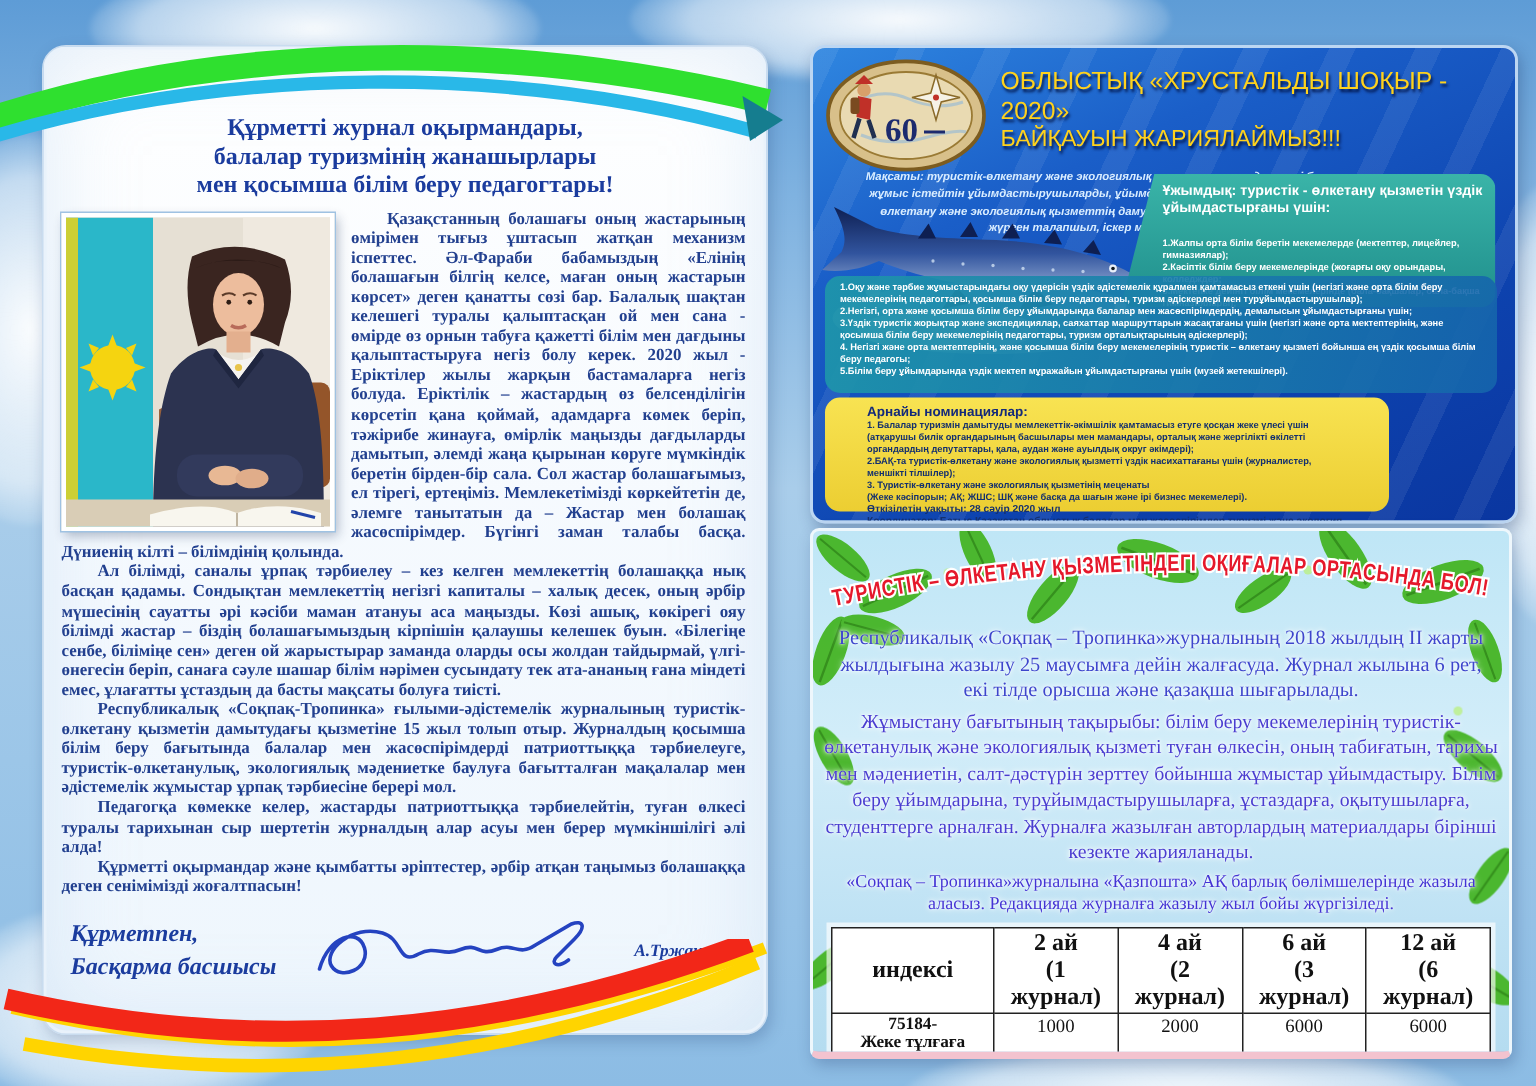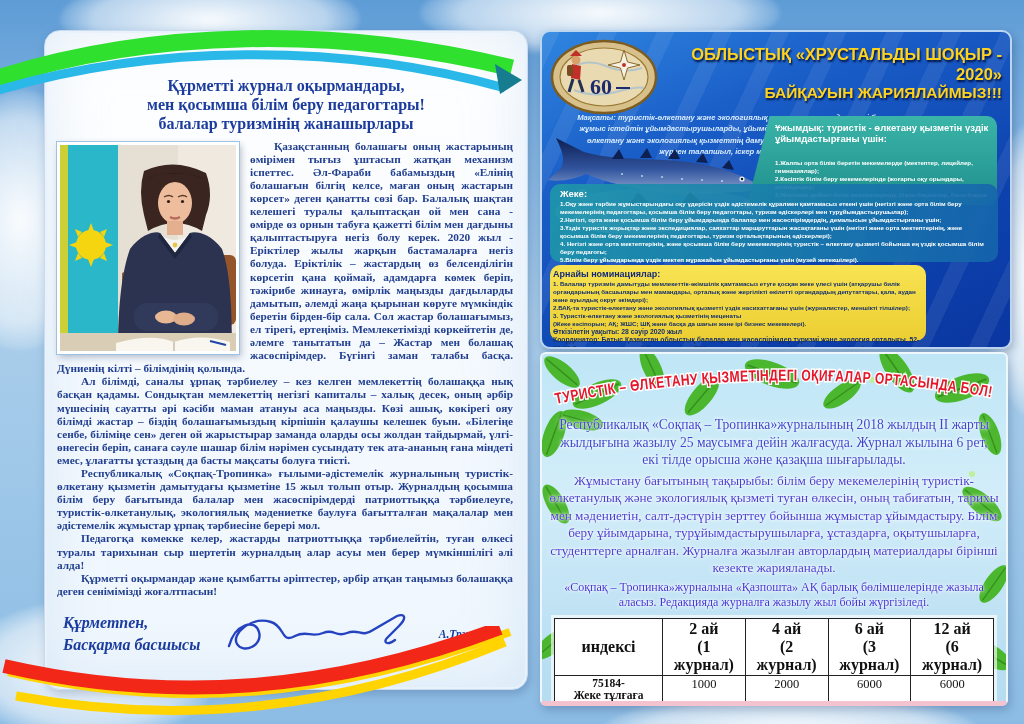--- a/index.html
+++ b/index.html
@@ -2,21 +2,21 @@
 <html><head>
 <meta charset="utf-8">
 <style>
   html,body{margin:0;padding:0;}
   body{width:1024px;height:724px;overflow:hidden;font-family:"Liberation Serif",serif;}
   #stage{position:relative;width:1024px;height:724px;overflow:hidden;
     background:linear-gradient(180deg,#5e9cd6 0%,#7fb2e0 18%,#a9cdea 45%,#9cc6e8 70%,#8cbce4 100%);}
   .cloud{position:absolute;background:radial-gradient(ellipse at center,rgba(255,255,255,.95) 0%,rgba(255,255,255,.55) 55%,rgba(255,255,255,0) 75%);border-radius:50%;filter:blur(2px);}
 
   
-  #left-page{position:absolute;left:44px;top:30px;width:482px;height:658px;border-radius:16px;
+  #left-page{position:absolute;left:28px;top:30px;width:482px;height:658px;border-radius:16px;
     background:linear-gradient(180deg,#ffffff 0%,#f4f9fe 55%,#eef6fd 100%);
     border:1px solid #c9dcef;
     box-shadow:inset 0 0 0 2px #e9f2fb, inset 0 0 60px rgba(165,200,235,.35), 2px 4px 10px rgba(30,60,110,.25);}
   #page-title{margin:46px 26px 6px;text-align:center;font-weight:bold;font-size:16px;line-height:1.18;color:#1b3c9e;}
   #page-title span{display:block;}
   .article{padding:0 14px 0 12px;color:#22408f;font-weight:bold;font-size:11.3px;line-height:1.16;text-align:justify;}
   .article p{margin:0;text-indent:24px;}
   #photo-frame{float:left;width:176px;height:206px;margin:2px 11px 4px 0;border:3px solid #fff;
     box-shadow:0 0 0 1px #9fc2e2, 2px 3px 7px rgba(20,40,80,.3);background:#e6e0d4;}
   #closing{display:flex;align-items:flex-start;margin:14px 26px 0 18px;color:#1b3c9e;}
@@ -24,43 +24,43 @@
   #closing .sig{flex:1;text-align:center;margin-top:-6px;}
   #closing .name{font-style:italic;font-weight:bold;font-size:11.5px;margin-top:16px;}
   .ribbons{position:absolute;pointer-events:none;}
 
   
   #contest-panel{position:absolute;left:540px;top:30px;width:468px;height:315px;border-radius:10px;
     background:linear-gradient(155deg,#2f86e0 0%,#1a5ec8 30%,#0d42ae 70%,#0a36a0 100%);
     border:2px solid #bcd6f2;box-shadow:2px 4px 10px rgba(20,40,90,.3);overflow:hidden;}
   #contest-panel .stripes{position:absolute;inset:0;
     background:repeating-linear-gradient(115deg,rgba(255,255,255,.07) 0 16px,rgba(255,255,255,0) 16px 52px);}
-  #contest-title{position:absolute;left:112px;top:12px;width:348px;text-align:right;
-    font-family:"Liberation Sans",sans-serif;font-weight:bold;color:#ffd21c;
-    text-shadow:1px 2px 2px #001244;line-height:1.22;}
+  #contest-title{position:absolute;left:112px;top:12px;width:348px;text-align:left;
+    font-family:"Liberation Sans",sans-serif;font-weight:normal;color:#ffd21c;
+    text-shadow:1px 2px 2px #001244;line-height:1.22;padding-left:13px;}
   #contest-title .t1{font-size:16.5px;display:block;}
   #contest-title .t2{font-size:15.5px;display:block;}
   #contest-goal{position:absolute;left:34px;top:80px;width:412px;text-align:center;
     font-family:"Liberation Sans",sans-serif;font-style:italic;font-weight:bold;
     font-size:7.6px;line-height:1.5;color:#d9edff;}
   #collective-box{position:absolute;left:205px;top:84px;width:250px;height:89px;
     background:linear-gradient(180deg,#3ab4a8 0%,#1f8e8c 100%);
     border-radius:10px;clip-path:polygon(9% 0,100% 0,100% 100%,0 100%);
     padding:6px 8px 4px 28px;box-sizing:border-box;color:#fff;font-family:"Liberation Sans",sans-serif;}
   #collective-box h3{margin:0 0 14px;font-size:9.5px;line-height:1.2;}
   #collective-box p{margin:0;font-size:6.2px;line-height:1.3;font-weight:bold;}
   #individual-box{position:absolute;left:8px;top:152px;width:448px;height:78px;
     background:linear-gradient(100deg,rgba(30,150,170,.92),rgba(21,100,172,.9));
     border-radius:10px;padding:4px 10px;box-sizing:border-box;color:#fff;
     font-family:"Liberation Sans",sans-serif;}
   #individual-box h3{margin:0 0 1px;font-size:9.5px;}
   #individual-box p{margin:0;font-size:6.2px;line-height:1.28;font-weight:bold;}
   #nominations-box{position:absolute;left:8px;top:233px;width:376px;height:76px;
     background:linear-gradient(180deg,#f8e352 0%,#ecce32 100%);
-    border-radius:10px;padding:4px 3px;box-sizing:border-box;color:#14306e;
+    border-radius:10px;padding:4px 28px;box-sizing:border-box;color:#14306e;
     font-family:"Liberation Sans",sans-serif;}
   #nominations-box h3{margin:0 0 1px;font-size:9px;color:#142a7a;}
   #nominations-box p{margin:0;font-size:6.2px;line-height:1.28;font-weight:bold;}
   #nominations-box .meta{font-size:6.8px;}
   #nominations-box .meta b{font-size:6.8px;}
   #anniversary-emblem{position:absolute;left:8px;top:6px;}
   #fish-wrap{position:absolute;left:0;top:92px;width:235px;height:122px;}
 
   
   #subscription-panel{position:absolute;left:540px;top:352px;width:468px;height:354px;border-radius:6px;
@@ -95,22 +95,22 @@
   <div class="cloud" style="left:60px;top:-26px;width:300px;height:90px;"></div>
   <div class="cloud" style="left:420px;top:-30px;width:360px;height:86px;"></div>
   <div class="cloud" style="left:-60px;top:90px;width:160px;height:260px;"></div>
   <div class="cloud" style="left:980px;top:120px;width:120px;height:300px;"></div>
   <div class="cloud" style="left:-40px;top:600px;width:260px;height:140px;"></div>
   <div class="cloud" style="left:600px;top:690px;width:380px;height:90px;"></div>
 
   <div id="left-page">
     <h1 id="page-title">
       <span>Құрметті журнал оқырмандары,</span>
+      <span>балалар туризмінің жанашырлары</span>
       <span>мен қосымша білім беру педагогтары!</span>
-      <span>балалар туризмінің жанашырлары</span>
     </h1>
     <div class="article">
       <div id="photo-frame">
         <svg width="176" height="206" viewBox="0 0 176 206">
           <rect x="0" y="0" width="176" height="206" fill="#e6e0d4"></rect>
           <rect x="118" y="0" width="58" height="206" fill="#efe9df"></rect>
           <rect x="150" y="110" width="26" height="70" rx="6" fill="#94552a"></rect>
           <path d="M62,128 Q115,100 168,128 L168,150 Q115,124 62,150 Z" fill="#8a4a22" opacity=".85"></path>
 
           <g>
@@ -254,21 +254,20 @@
 
     <div id="collective-box">
       <h3>Ұжымдық: туристік - өлкетану қызметін үздік ұйымдастырғаны үшін:</h3>
       <p>1.Жалпы орта білім беретін мекемелерде (мектептер, лицейлер, гимназиялар);</p>
       <p>2.Кәсіптік білім беру мекемелерінде (жоғарғы оқу орындары, колледждер;</p>
       <p>3.Мектепке дейінгі білім мекемелерінде (бала-бақшалар, бала-бақша гимназиялары);</p>
       <p>4.Қосымша білім беру мекемелері (Балалар шығармашылығы үйі, туризм және экология орталықтары, жас туристер станциялары; оқушылар сарайы).</p>
     </div>
 
     <div id="individual-box">
-      <h3>Жеке:</h3>
       <p>1.Оқу және тәрбие жұмыстарындағы оқу үдерісін үздік әдістемелік құралмен қамтамасыз еткені үшін (негізгі және орта білім беру мекемелерінің педагогтары, қосымша білім беру педагогтары, туризм әдіскерлері мен турұйымдастырушылар);</p>
       <p>2.Негізгі, орта және қосымша білім беру ұйымдарында балалар мен жасөспірімдердің, демалысын ұйымдастырғаны үшін;</p>
       <p>3.Үздік туристік жорықтар және экспедициялар, саяхаттар маршруттарын жасақтағаны үшін (негізгі және орта мектептерінің, және қосымша білім беру мекемелерінің педагогтары, туризм орталықтарының әдіскерлері);</p>
       <p>4. Негізгі және орта мектептерінің, және қосымша білім беру мекемелерінің туристік – өлкетану қызметі бойынша ең үздік қосымша білім беру педагогы;</p>
       <p>5.Білім беру ұйымдарында үздік мектеп мұражайын ұйымдастырғаны үшін (музей жетекшілері).</p>
     </div>
 
     <div id="nominations-box">
       <h3>Арнайы номинациялар:</h3>
       <p>1. Балалар туризмін дамытуды мемлекеттік-әкімшілік қамтамасыз етуге қосқан жеке үлесі үшін (атқарушы билік органдарының басшылары мен мамандары, орталық және жергілікті өкілетті органдардың депутаттары, қала, аудан және ауылдық округ әкімдері);</p>

